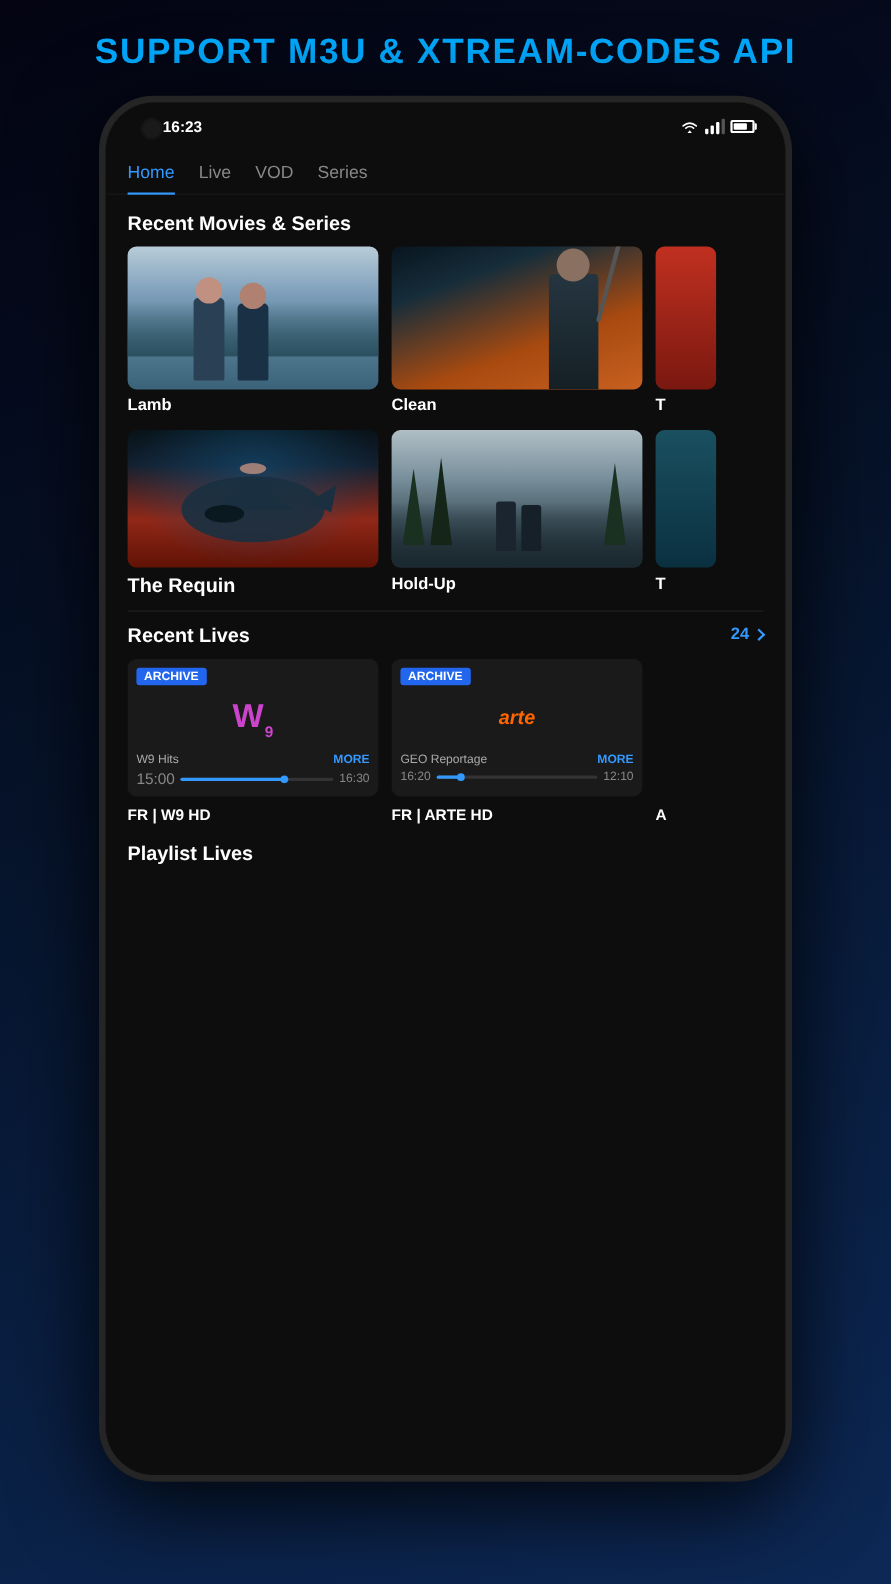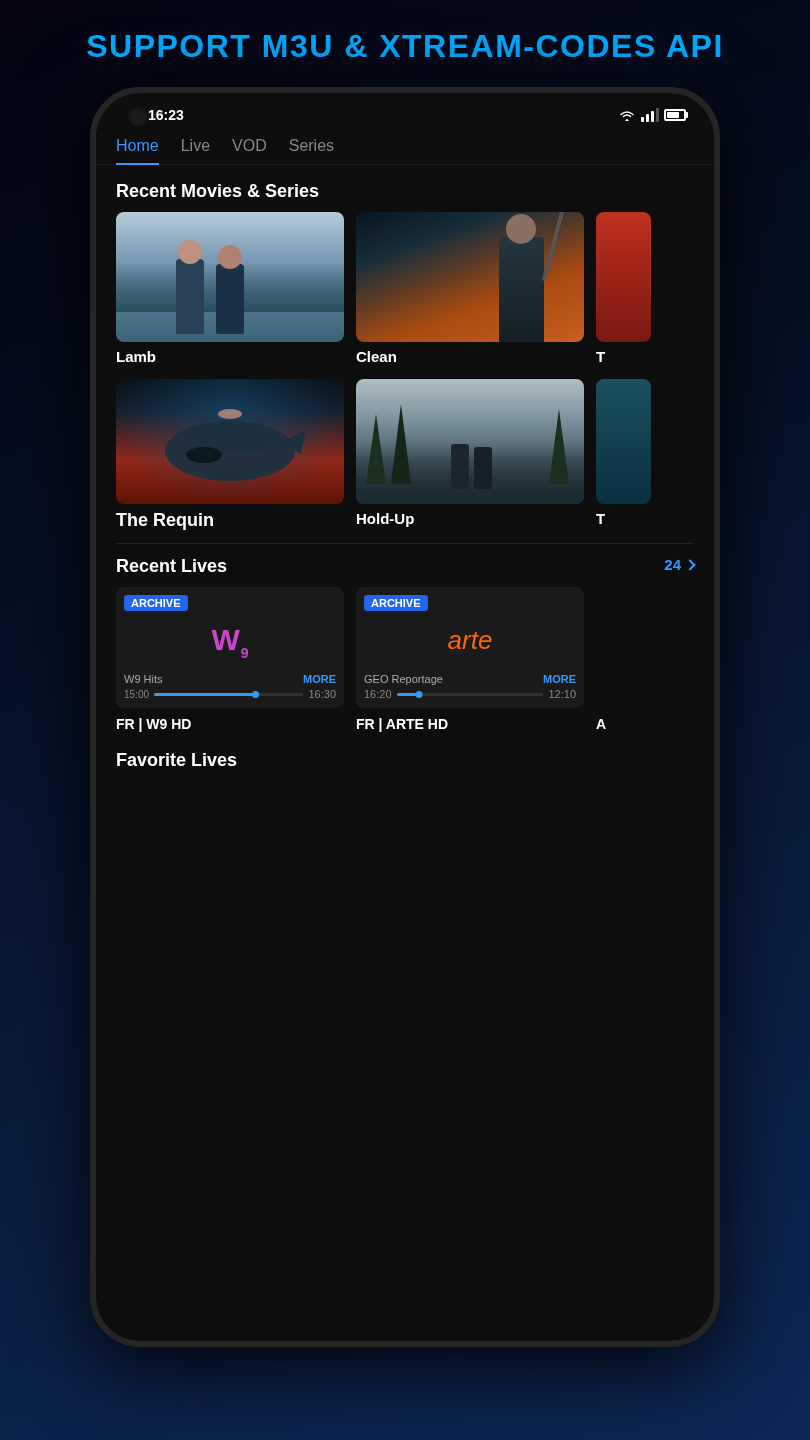--- a/index.html
+++ b/index.html
@@ -19,21 +19,21 @@
 <body>
 
 <div style="width:810px; height:1440px; background:linear-gradient(160deg,#040412 0%,#061228 40%,#091e40 70%,#0d2855 100%); display:flex; flex-direction:column; align-items:center;">
 
   <div style="padding:28px 20px 22px; width:100%; text-align:center;">
     <h1 style="font-size:32px; font-weight:900; color:#00aaff; letter-spacing:1.5px; font-family:Arial,sans-serif;">SUPPORT M3U &amp; XTREAM-CODES API</h1>
   </div>
 
   <div style="width:630px; height:1260px; background:#111; border-radius:50px; border:6px solid #252525; position:relative; overflow:hidden; box-shadow:0 20px 80px rgba(0,0,0,0.9), inset 0 0 0 2px #333;">
 
-    <div style="width:100%; height:100%; background:#0d0d0d; border-radius:44px; overflow:hidden; display:flex; flex-direction:column;">
+    <div style="width:100%; height:100%; background:#0d0d0d; border-radius:44px; overflow:hidden; display:flex; flex-direction:column;gap:12px;">
 
       <div style="display:flex; justify-content:space-between; align-items:center; padding:14px 28px 6px; flex-shrink:0; position:relative;">
 
         <div style="position:absolute; top:14px; left:32px; width:20px; height:20px; background:#1a1a1a; border-radius:50%; border:2px solid #151515; z-index:5;"></div>
 
         <span style="font-size:14px; font-weight:600; color:#fff; padding-left:24px; font-family:Arial,sans-serif;">16:23</span>
 
         <div style="display:flex; align-items:center; gap:5px;">
 
           <svg width="18" height="14" viewBox="0 0 18 14">
@@ -179,34 +179,34 @@
               <div style="height:58px; display:flex; align-items:center; justify-content:center; padding:4px;">
                 <span style="font-size:30px; font-weight:900; color:#cc44cc; font-family:Arial,sans-serif;">W</span>
                 <span style="font-size:14px; font-weight:700; color:#cc44cc; font-family:Arial,sans-serif; margin-left:1px; align-self:flex-end; padding-bottom:4px;">9</span>
               </div>
               <div style="padding:4px 8px 8px;">
                 <div style="display:flex; justify-content:space-between; align-items:center; margin-bottom:3px;">
                   <span style="font-size:11px; color:#aaa; font-family:Arial,sans-serif;">W9 Hits</span>
                   <span style="font-size:11px; color:#3399ff; font-weight:600; cursor:pointer; font-family:Arial,sans-serif;">MORE</span>
                 </div>
                 <div style="display:flex; align-items:center; gap:5px;">
-                  <span style="font-size:10px; color:#888; font-family:Arial,sans-serif;">15:00</span>
+                  <span style="font-size:14px; color:#888; font-family:Arial,sans-serif;">15:00</span>
                   <div style="flex:1; height:3px; background:#333; border-radius:2px; position:relative;">
                     <div style="height:100%; width:70%; background:#3399ff; border-radius:2px;"></div>
                     <div style="position:absolute; right:30%; top:-2px; width:7px; height:7px; background:#3399ff; border-radius:50%;"></div>
                   </div>
                   <span style="font-size:11px; color:#888; font-family:Arial,sans-serif;">16:30</span>
                 </div>
               </div>
             </div>
 
             <div style="width:228px; background:#1a1a1a; border-radius:8px; overflow:hidden; cursor:pointer; flex-shrink:0;">
               <div style="display:inline-block; background:#2266ee; color:#fff; font-size:11px; font-weight:700; padding:2px 7px; border-radius:3px; margin:8px 8px 0; font-family:Arial,sans-serif;">ARCHIVE</div>
               <div style="height:58px; display:flex; align-items:center; justify-content:center; padding:4px;">
-                <span style="font-size:26px; font-weight:400; color:#ff6600; font-family:Arial,sans-serif; font-style:italic;">arte</span>
+                <span style="font-size:18px; font-weight:700; color:#ff6600; font-family:Arial,sans-serif; font-style:italic;">arte</span>
               </div>
               <div style="padding:4px 8px 8px;">
                 <div style="display:flex; justify-content:space-between; align-items:center; margin-bottom:3px;">
                   <span style="font-size:11px; color:#aaa; font-family:Arial,sans-serif;">GEO Reportage</span>
                   <span style="font-size:11px; color:#3399ff; font-weight:600; cursor:pointer; font-family:Arial,sans-serif;">MORE</span>
                 </div>
                 <div style="display:flex; align-items:center; gap:5px;">
                   <span style="font-size:11px; color:#888; font-family:Arial,sans-serif;">16:20</span>
                   <div style="flex:1; height:3px; background:#333; border-radius:2px; position:relative;">
                     <div style="height:100%; width:15%; background:#3399ff; border-radius:2px;"></div>
@@ -220,21 +220,21 @@
           </div>
 
           <div style="display:flex; gap:12px; padding:8px 20px 0;">
             <div style="width:228px; font-size:14px; font-weight:700; color:#fff; font-family:Arial,sans-serif;">FR | W9 HD</div>
             <div style="width:228px; font-size:14px; font-weight:700; color:#fff; font-family:Arial,sans-serif;">FR | ARTE HD</div>
             <div style="font-size:14px; font-weight:700; color:#fff; font-family:Arial,sans-serif;">A</div>
           </div>
         </div>
 
         <div style="margin-top:18px; padding:0 20px 20px;">
-          <span style="font-size:18px; font-weight:700; color:#fff; font-family:Arial,sans-serif;">Favorite Lives</span>
+          <span style="font-size:18px; font-weight:700; color:#fff; font-family:Arial,sans-serif;">Playlist Lives</span>
         </div>
 
       </div>
 
     </div>
 
   </div>
 
 </div>
 

